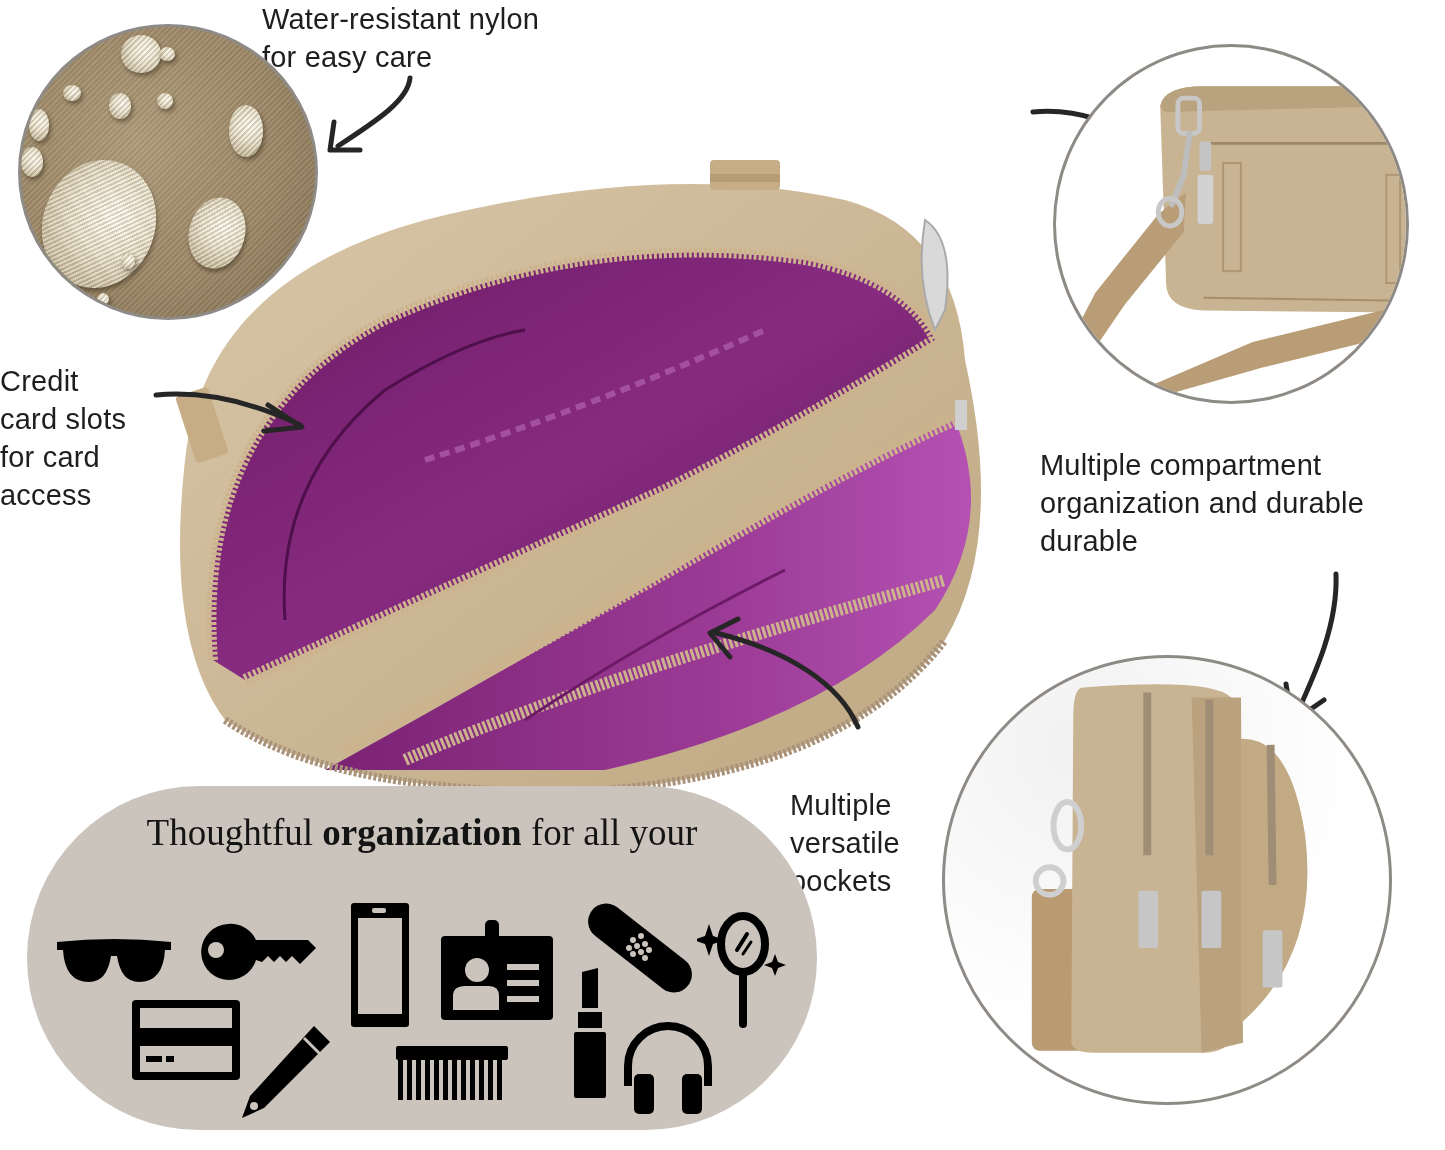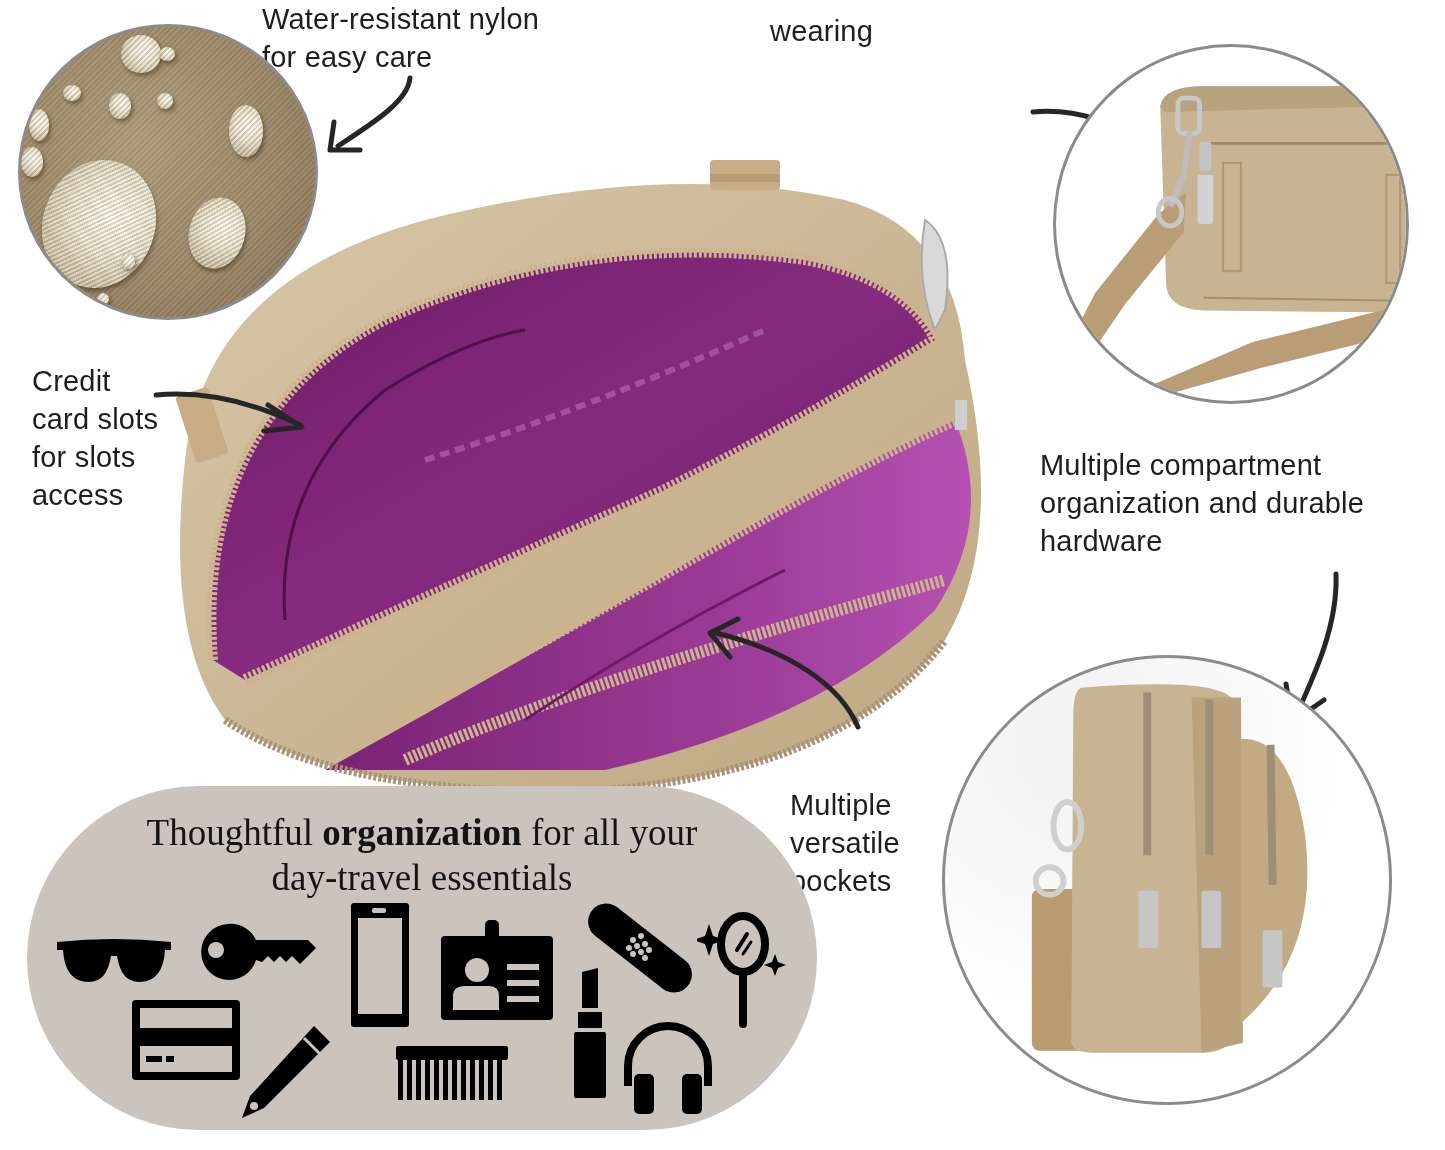--- a/index.html
+++ b/index.html
@@ -87,21 +87,20 @@
   <div class="drop" style="left:100px; top:226px; width:14px; height:16px;"></div>
   <div class="drop" style="left:76px; top:266px; width:12px; height:12px;"></div>
 </div>
 
 <svg class="arrow" style="left:318px; top:72px; width:110px; height:90px;" viewBox="0 0 110 90">
   <path d="M92 6 C 90 28, 60 48, 20 74" fill="none" stroke="#262626" stroke-width="5" stroke-linecap="round"></path>
   <path d="M16 50 L 12 78 L 42 78" fill="none" stroke="#262626" stroke-width="5" stroke-linecap="round" stroke-linejoin="round"></path>
 </svg>
 
 <div class="caption" style="left:770px; top:12px; width:360px;">
-  <span>wearing</span>
 </div>
 
 <svg class="arrow" style="left:1025px; top:100px; width:140px; height:70px;" viewBox="0 0 140 70">
   <path d="M8 12 C 50 8, 95 22, 130 52" fill="none" stroke="#262626" stroke-width="5" stroke-linecap="round"></path>
   <path d="M104 26 L 132 54 L 96 58" fill="none" stroke="#262626" stroke-width="5" stroke-linecap="round" stroke-linejoin="round"></path>
 </svg>
 
 <div id="strap-circle" class="circle-photo">
   <svg viewBox="0 0 356 360" width="100%" height="100%">
 
@@ -116,24 +115,24 @@
     <path d="M60 360 L 200 300 L 356 262 L 356 290 L 210 326 L 90 360 Z" fill="#b99d76"></path>
 
     <rect x="124" y="52" width="22" height="36" rx="6" fill="none" stroke="#c8c8c8" stroke-width="5"></rect>
     <path d="M136 88 L 130 130 L 118 160" fill="none" stroke="#bdbdbd" stroke-width="6" stroke-linecap="round"></path>
     <ellipse cx="116" cy="168" rx="12" ry="14" fill="none" stroke="#c8c8c8" stroke-width="5"></ellipse>
     <rect x="146" y="96" width="12" height="30" rx="3" fill="#c4c4c4"></rect>
     <rect x="144" y="130" width="16" height="50" rx="3" fill="#d2d2d2"></rect>
   </svg>
 </div>
 
-<div class="caption" style="left:12px; top:362px; width:172px;padding-left:20px;">
+<div class="caption" style="left:0px; top:362px; width:172px;">
   <span>Credit</span>
   <span>card slots</span>
-  <span>for slots</span>
+  <span>for card</span>
   <span>access</span>
 </div>
 
 <div id="main-bag" class="abs">
   <svg viewBox="0 0 850 640" width="100%" height="100%">
     <defs>
       <linearGradient id="tan" x1="0" y1="0" x2="1" y2="1">
         <stop offset="0" stop-color="#d8c6a8"></stop>
         <stop offset="1" stop-color="#bfa882"></stop>
       </linearGradient>
@@ -177,21 +176,21 @@
 </div>
 
 <svg class="arrow" style="left:150px; top:385px; width:160px; height:55px;" viewBox="0 0 160 55">
   <path d="M6 10 C 50 6, 100 16, 150 40" fill="none" stroke="#262626" stroke-width="5" stroke-linecap="round"></path>
   <path d="M118 20 L 152 42 L 114 46" fill="none" stroke="#262626" stroke-width="5" stroke-linecap="round" stroke-linejoin="round"></path>
 </svg>
 
 <div class="caption" style="left:1040px; top:446px; width:384px;">
   <span>Multiple compartment</span>
   <span>organization and durable</span>
-  <span>hardware</span>
+  <span>durable</span>
 </div>
 
 <svg class="arrow" style="left:1278px; top:566px; width:70px; height:162px;" viewBox="0 0 70 162">
   <path d="M58 8 C 60 60, 36 110, 16 154" fill="none" stroke="#262626" stroke-width="5" stroke-linecap="round"></path>
   <path d="M8 118 L 14 156 L 46 134" fill="none" stroke="#262626" stroke-width="5" stroke-linecap="round" stroke-linejoin="round"></path>
 </svg>
 
 <div id="side-circle" class="circle-photo">
   <svg viewBox="0 0 450 450" width="100%" height="100%">
 
@@ -221,21 +220,20 @@
 </div>
 
 <svg class="arrow" style="left:700px; top:615px; width:170px; height:120px;" viewBox="0 0 170 120">
   <path d="M158 112 C 140 70, 90 36, 16 18" fill="none" stroke="#262626" stroke-width="5" stroke-linecap="round"></path>
   <path d="M38 4 L 10 18 L 30 42" fill="none" stroke="#262626" stroke-width="5" stroke-linecap="round" stroke-linejoin="round"></path>
 </svg>
 
 <div id="org-pill" class="abs">
   <div id="org-title">
     <div><span>Thoughtful </span><b>organization</b><span> for all your</span></div>
-    <div>day-travel essentials</div>
   </div>
 
   <div class="org-icon" style="left:28px; top:150px; width:118px; height:50px;">
     <svg viewBox="0 0 118 50">
         <path d="M2 6 Q 59 0, 116 6 L 116 14 L 110 14 Q 108 46, 84 46 Q 66 46, 62 20 L 56 20 Q 52 46, 34 46 Q 10 46, 8 14 L 2 14 Z" fill="#000"></path>
       </svg>
   </div>
 
   <div class="org-icon" style="left:173px; top:136px; width:118px; height:60px;">
     <svg viewBox="0 0 118 60">

